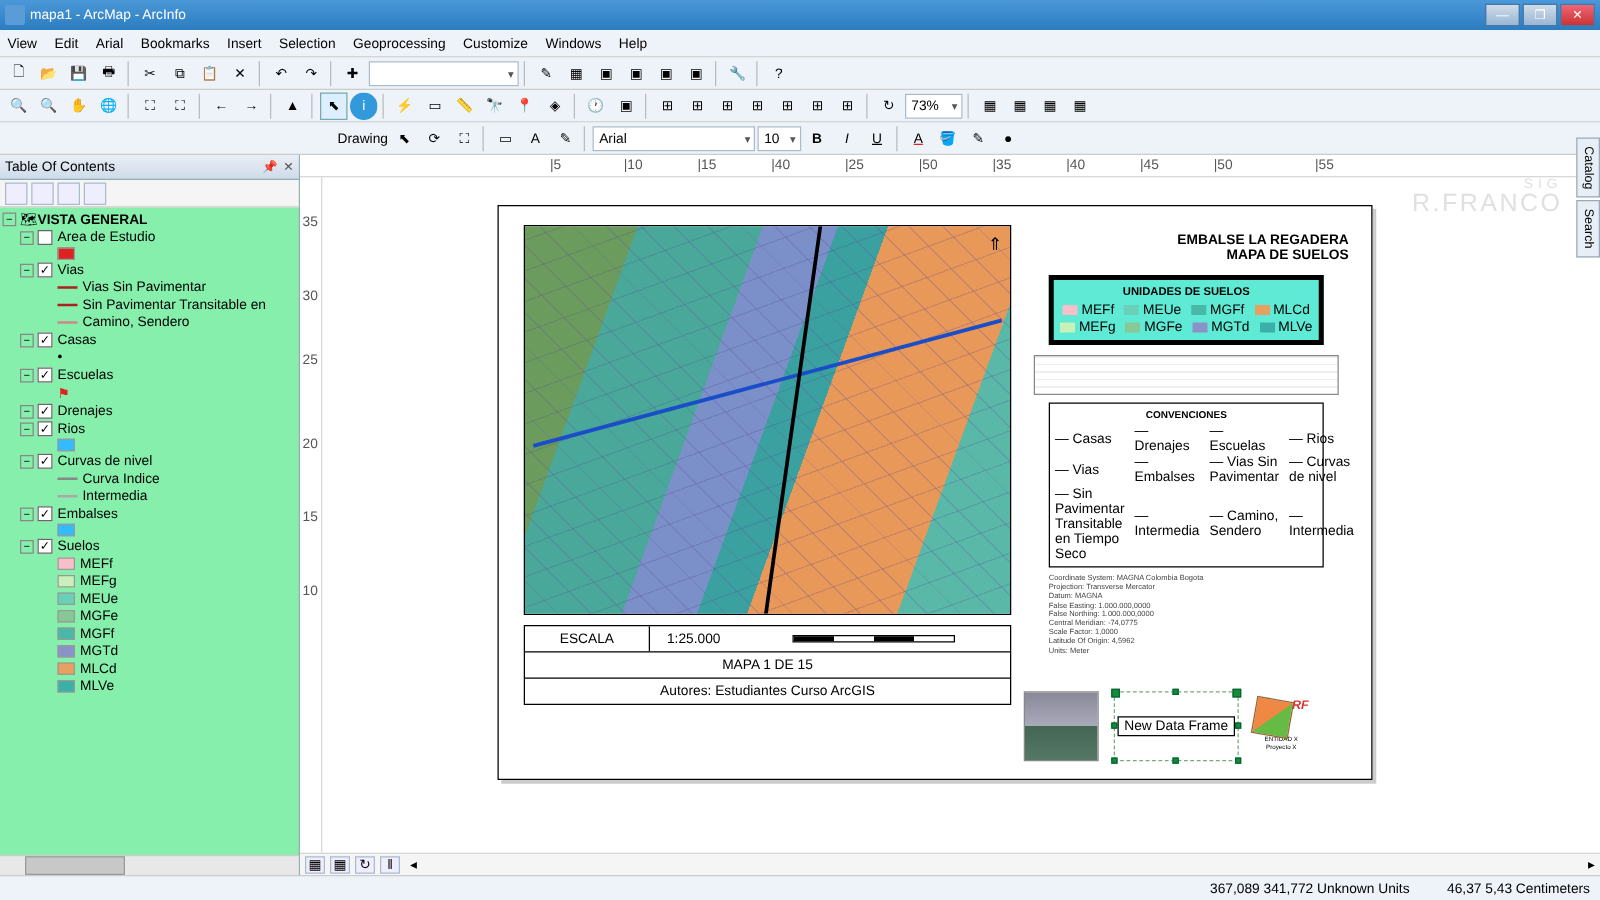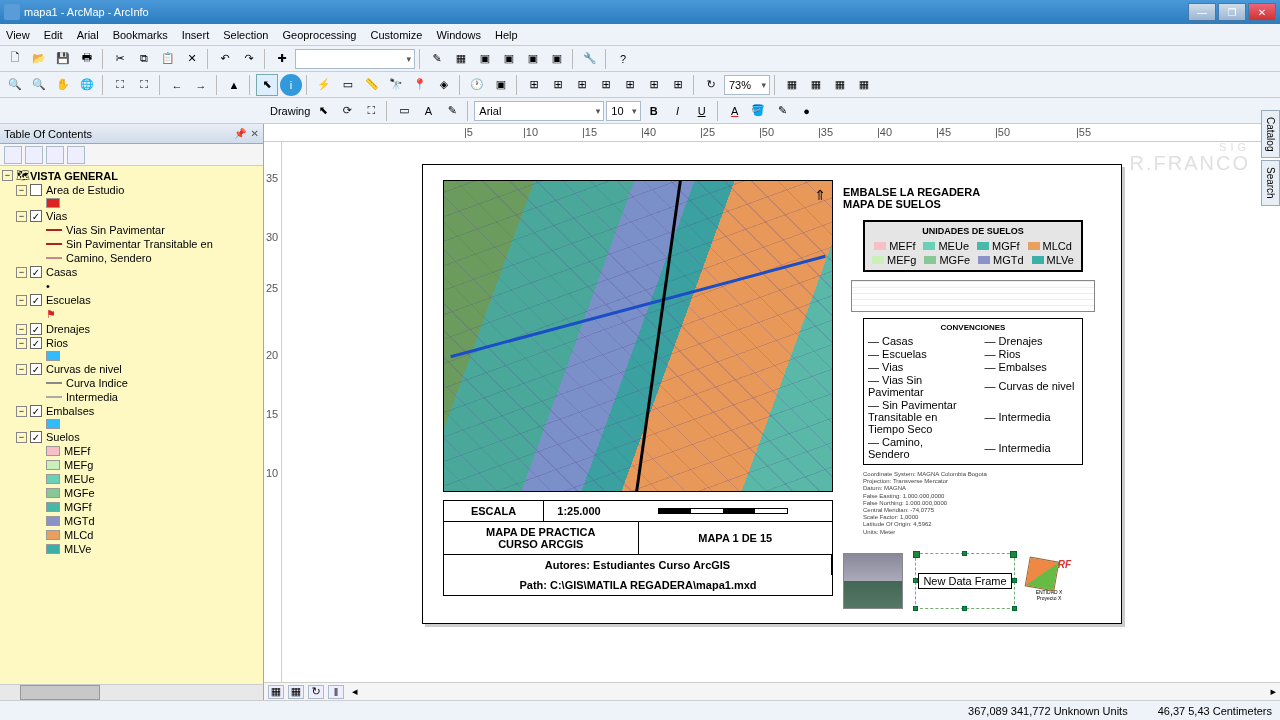--- a/index.html
+++ b/index.html
@@ -10,21 +10,21 @@
 .winbtn{width:28px;height:18px;display:flex;align-items:center;justify-content:center;margin-left:2px;border:1px solid #4577a8;background:linear-gradient(#cfdce8,#9ab6d4);font-size:10px;}
 .winbtn.close{background:linear-gradient(#e67,#c33);color:#fff;}
 .menubar{background:#eef3f9;height:22px;display:flex;align-items:center;padding:0 6px;border-bottom:1px solid #ccc;}
 .menubar span{margin-right:14px;cursor:default;}
 .toolbar{background:#eef3f9;height:26px;display:flex;align-items:center;padding:0 4px;border-bottom:1px solid #ccc;gap:2px;}
 .tbtn{width:22px;height:22px;display:flex;align-items:center;justify-content:center;border:1px solid transparent;}
 .tsep{width:3px;height:20px;border-left:1px solid #bbb;margin:0 2px;}
 .combo{height:20px;border:1px solid #abc;background:#fff;padding:0 16px 0 4px;display:flex;align-items:center;position:relative;min-width:50px;}
 .combo::after{content:"▾";position:absolute;right:3px;font-size:9px;color:#555;}
 .main{display:flex;height:calc(720px - 24px - 22px - 26px - 26px - 26px - 20px);}
-.toc{width:264px;background:#fef9c3;border-right:1px solid #9ab;display:flex;flex-direction:column;}
+.toc{width:240px;background:#86efac;border-right:1px solid #9ab;display:flex;flex-direction:column;}
 .toc-header{background:linear-gradient(#e8eef5,#d0dceb);height:20px;display:flex;align-items:center;padding:0 4px;border-bottom:1px solid #9ab;font-size:11px;}
 .toc-header .btns{margin-left:auto;display:flex;gap:4px;}
 .toc-header .btns span{cursor:pointer;font-size:10px;color:#555;}
 .toc-tabs{height:22px;display:flex;align-items:center;padding:2px 4px;gap:3px;background:#f5f5f5;border-bottom:1px solid #ccc;}
 .toc-tabs .tab{width:18px;height:18px;border:1px solid #abc;background:#eef;}
 .toc-tree{flex:1;overflow:auto;padding:2px;}
 .tnode{display:flex;align-items:center;padding:1px 0;white-space:nowrap;}
 .tnode .tog{width:11px;height:11px;border:1px solid #888;display:flex;align-items:center;justify-content:center;font-size:9px;line-height:1;margin-right:3px;cursor:pointer;}
 .tnode .chk{width:12px;height:12px;border:1px solid #666;margin-right:4px;background:#fff;display:flex;align-items:center;justify-content:center;font-size:10px;}
 .tnode .sw{width:14px;height:10px;margin-right:4px;border:1px solid #999;}
@@ -43,34 +43,34 @@
 .layout-page{position:absolute;left:140px;top:22px;width:700px;height:460px;border:1px solid #000;background:#fff;box-shadow:3px 3px 0 #ccc;}
 .map-frame{position:absolute;left:20px;top:15px;width:390px;height:312px;border:1px solid #000;}
 .map-content{width:100%;height:100%;background:linear-gradient(110deg,#6b9c5e 0%,#6b9c5e 18%,#4aa89a 18%,#4aa89a 38%,#7b8fc8 38%,#7b8fc8 50%,#3aa0a0 50%,#3aa0a0 58%,#e89858 58%,#e89858 82%,#5ab8a8 82%,#5ab8a8 100%);position:relative;overflow:hidden;}
 .map-content::before{content:"";position:absolute;inset:0;background:repeating-linear-gradient(45deg,transparent 0,transparent 18px,rgba(100,80,160,0.25) 18px,rgba(100,80,160,0.25) 19px),repeating-linear-gradient(-20deg,transparent 0,transparent 22px,rgba(80,60,140,0.2) 22px,rgba(80,60,140,0.2) 23px);}
 .map-content::after{content:"";position:absolute;left:55%;top:0;width:3px;height:100%;background:#000;transform:skewX(-8deg);}
 .map-river{position:absolute;left:0;top:40%;width:100%;height:3px;background:#1a4dc8;transform:rotate(-15deg);}
 .north{position:absolute;right:6px;top:6px;font-size:14px;}
 .info-block{position:absolute;left:20px;top:335px;width:390px;border:1px solid #000;}
 .info-row{display:flex;border-bottom:1px solid #000;font-size:9px;}
 .info-row:last-child{border-bottom:none;flex-direction:column;}
-.info-cell{padding:4px 6px;text-align:center;border-right:1px solid #000;flex:1;display:flex;flex-direction:column;align-items:center;justify-content:center;font-weight:bold;}
+.info-cell{padding:4px 6px;text-align:center;border-right:1px solid #000;flex:1;display:flex;flex-direction:column;align-items:center;justify-content:center;}
 .info-cell:last-child{border-right:none;}
 .scalebar{width:130px;height:6px;background:repeating-linear-gradient(90deg,#000 0,#000 25%,#fff 25%,#fff 50%);border:1px solid #000;display:inline-block;}
 .side-panel{position:absolute;left:420px;top:15px;width:260px;}
-.map-title{text-align:left;font-weight:bold;font-size:13px;margin:6px 0 10px;}
-.legend-box{border:2px solid #000000;background:#e5e5e5;margin:0 20px 8px;padding:4px;font-size:8px;}
+.map-title{text-align:right;font-weight:bold;font-size:13px;margin:6px 0 10px;}
+.legend-box{border:4px solid #000000;background:#5eead4;margin:0 20px 8px;padding:4px;font-size:8px;}
 .legend-title{text-align:center;font-weight:bold;margin-bottom:4px;font-size:9px;}
 .legend-items{display:flex;flex-wrap:wrap;gap:2px 8px;justify-content:center;}
 .legend-items span{display:flex;align-items:center;gap:3px;}
 .lsw{width:12px;height:8px;}
 .table-box{margin:0 8px 6px;border:1px solid #888;height:32px;background:repeating-linear-gradient(0deg,#fff,#fff 5px,#eee 5px,#eee 6px);font-size:6px;color:#888;padding:2px;overflow:hidden;}
 .conv-box{margin:0 20px 6px;border:1px solid #000;padding:4px;font-size:7px;}
 .conv-title{text-align:center;font-weight:bold;font-size:8px;margin-bottom:3px;}
-.conv-grid{display:grid;grid-template-columns:1fr 1fr;gap:1px 23px;}
+.conv-grid{display:grid;grid-template-columns:1fr 1fr 1fr 1fr;gap:1px 8px;}
 .conv-grid span{display:flex;align-items:center;gap:3px;}
 .coord-text{margin:0 20px 6px;font-size:6px;color:#444;line-height:1.2;}
 .bottom-imgs{position:absolute;left:420px;bottom:14px;display:flex;gap:12px;align-items:center;}
 .photo{width:60px;height:56px;background:linear-gradient(#889,#aab 50%,#465 50%,#576);border:1px solid #888;}
 .ndf{width:100px;height:56px;border:1px dashed #7a7;position:relative;display:flex;align-items:center;justify-content:center;font-size:9px;}
 .ndf::before,.ndf::after{content:"";position:absolute;width:5px;height:5px;background:#1a8a3a;border:1px solid #063;}
 .ndf::before{left:-3px;top:-3px;}
 .ndf::after{right:-3px;top:-3px;}
 .handle{position:absolute;width:5px;height:5px;background:#1a8a3a;border:1px solid #063;}
 .logo3d{width:44px;height:44px;position:relative;}
@@ -319,33 +319,26 @@
                 </div>
               <div class="info-cell" style="flex:0 0 70px;border-right:none">
                   <span>1:25.000</span>
                 </div>
               <div class="info-cell">
                   <span class="scalebar"></span>
                 </div>
             </div>
             <div class="info-row">
               <div class="info-cell">
-                  <span>MAPA DE PRACTICA</span>
-                  <span>CURSO ARCGIS</span>
-                </div>
-              <div class="info-cell">
                   <span>MAPA 1 DE 15</span>
                 </div>
             </div>
             <div class="info-row">
               <div class="info-cell">
                   <span>Autores: Estudiantes Curso ArcGIS</span>
-                </div>
-              <div class="info-cell">
-                  <span>Path: C:\GIS\MATILA REGADERA\mapa1.mxd</span>
                 </div>
             </div>
           </div>
 
           <div class="side-panel">
             <div class="map-title">
               <div>EMBALSE LA REGADERA</div>
               <div>MAPA DE SUELOS</div>
             </div>
             <div class="legend-box">

